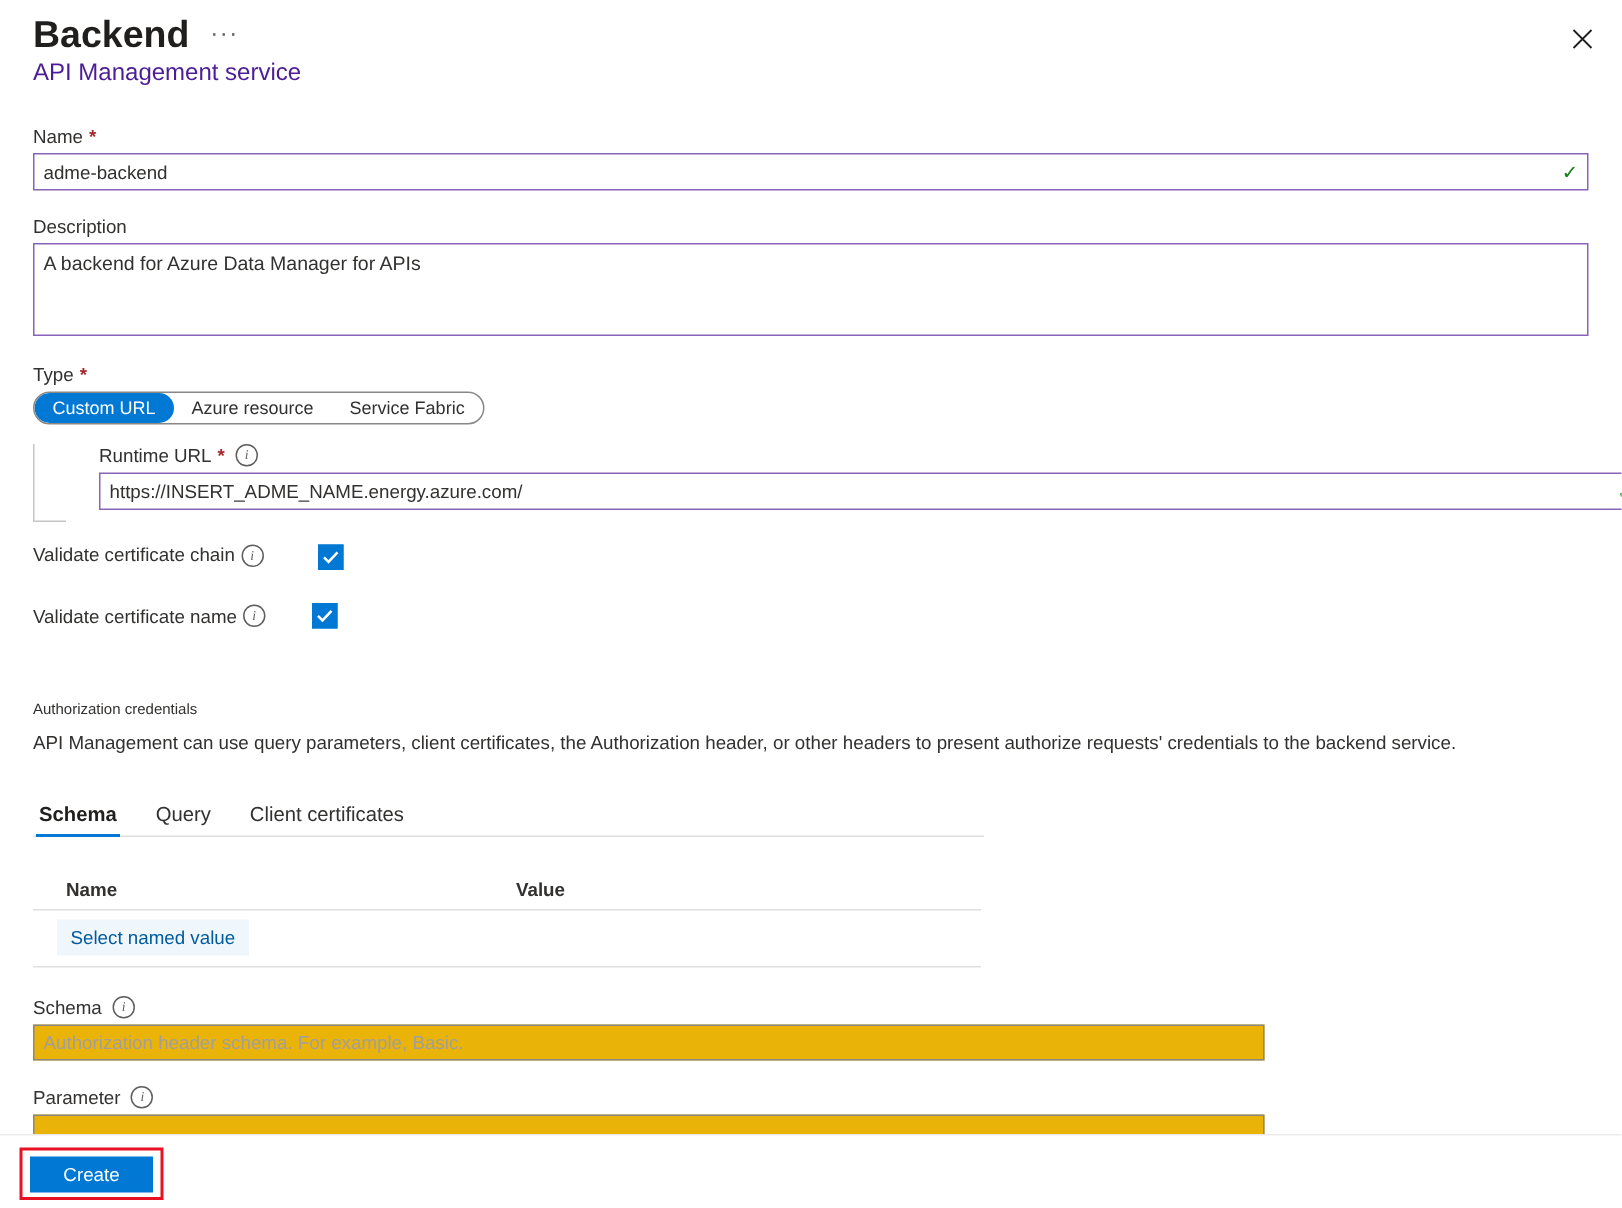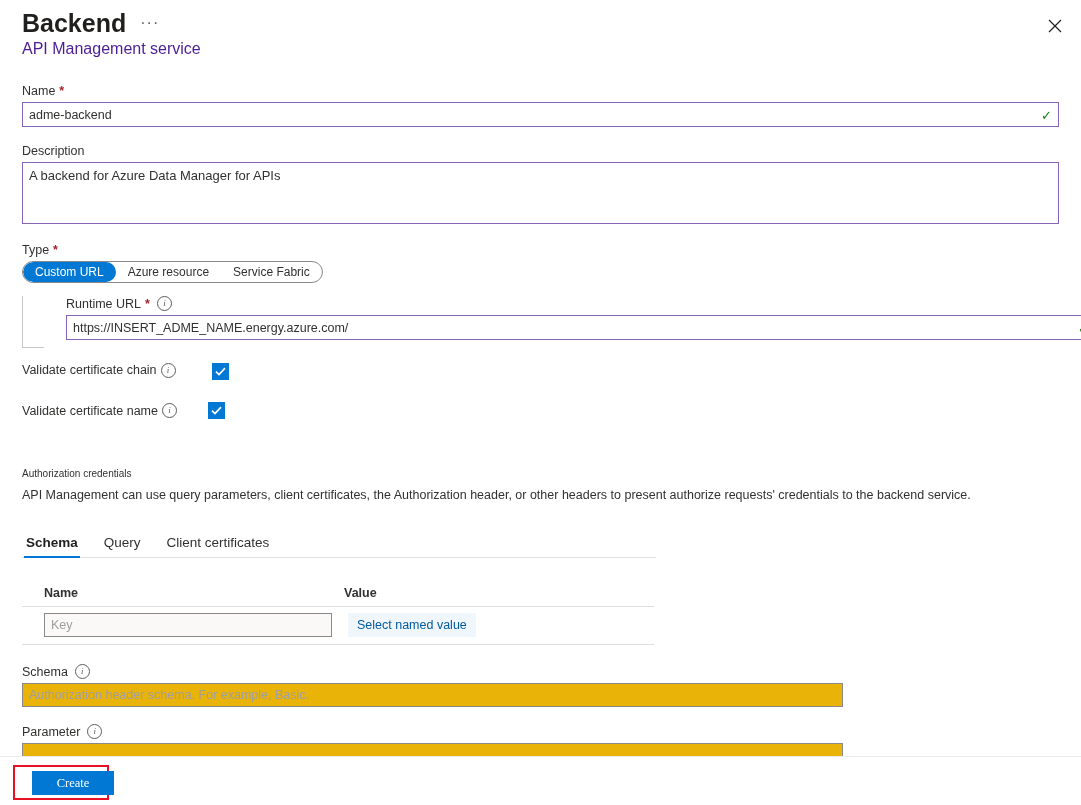--- a/index.html
+++ b/index.html
@@ -311,28 +311,28 @@
     position: absolute;
     left: 13px;
     top: 8px;
     width: 96px;
     height: 35px;
     border: 2px solid #e81123;
     box-sizing: border-box;
   }
   .create-btn {
     position: absolute;
-    left: 32px;
+    left: 20px;
     top: 14px;
     width: 82px;
     height: 24px;
     background: #0078d4;
     color: #ffffff;
     border: none;
-    font-family: Liberation Serif, serif;
+    font-family: Liberation Sans, sans-serif;
     font-size: 12.5px;
     cursor: pointer;
   }
 </style>
 </head>
 <body>
 
 <div class="panel">
 
   <div class="header">
@@ -429,21 +429,20 @@
         <div class="tab">Client certificates</div>
       </div>
     </div>
 
     <div class="row" style="top:504px; width:632px;">
       <div class="grid-head">
         <div class="grid-col-name">Name</div>
         <div class="grid-col-value">Value</div>
       </div>
       <div class="grid-row">
-        <input class="key-input" type="text" placeholder="Key" style="">
         <button class="named-value-btn">Select named value</button>
       </div>
     </div>
 
     <div class="row" style="top:586px; width:1037px;">
       <div class="field-label">
         <span>Schema</span>
         <span class="info-icon">i</span>
       </div>
       <input class="wideinput" type="text" placeholder="Authorization header schema. For example, Basic." style="">

